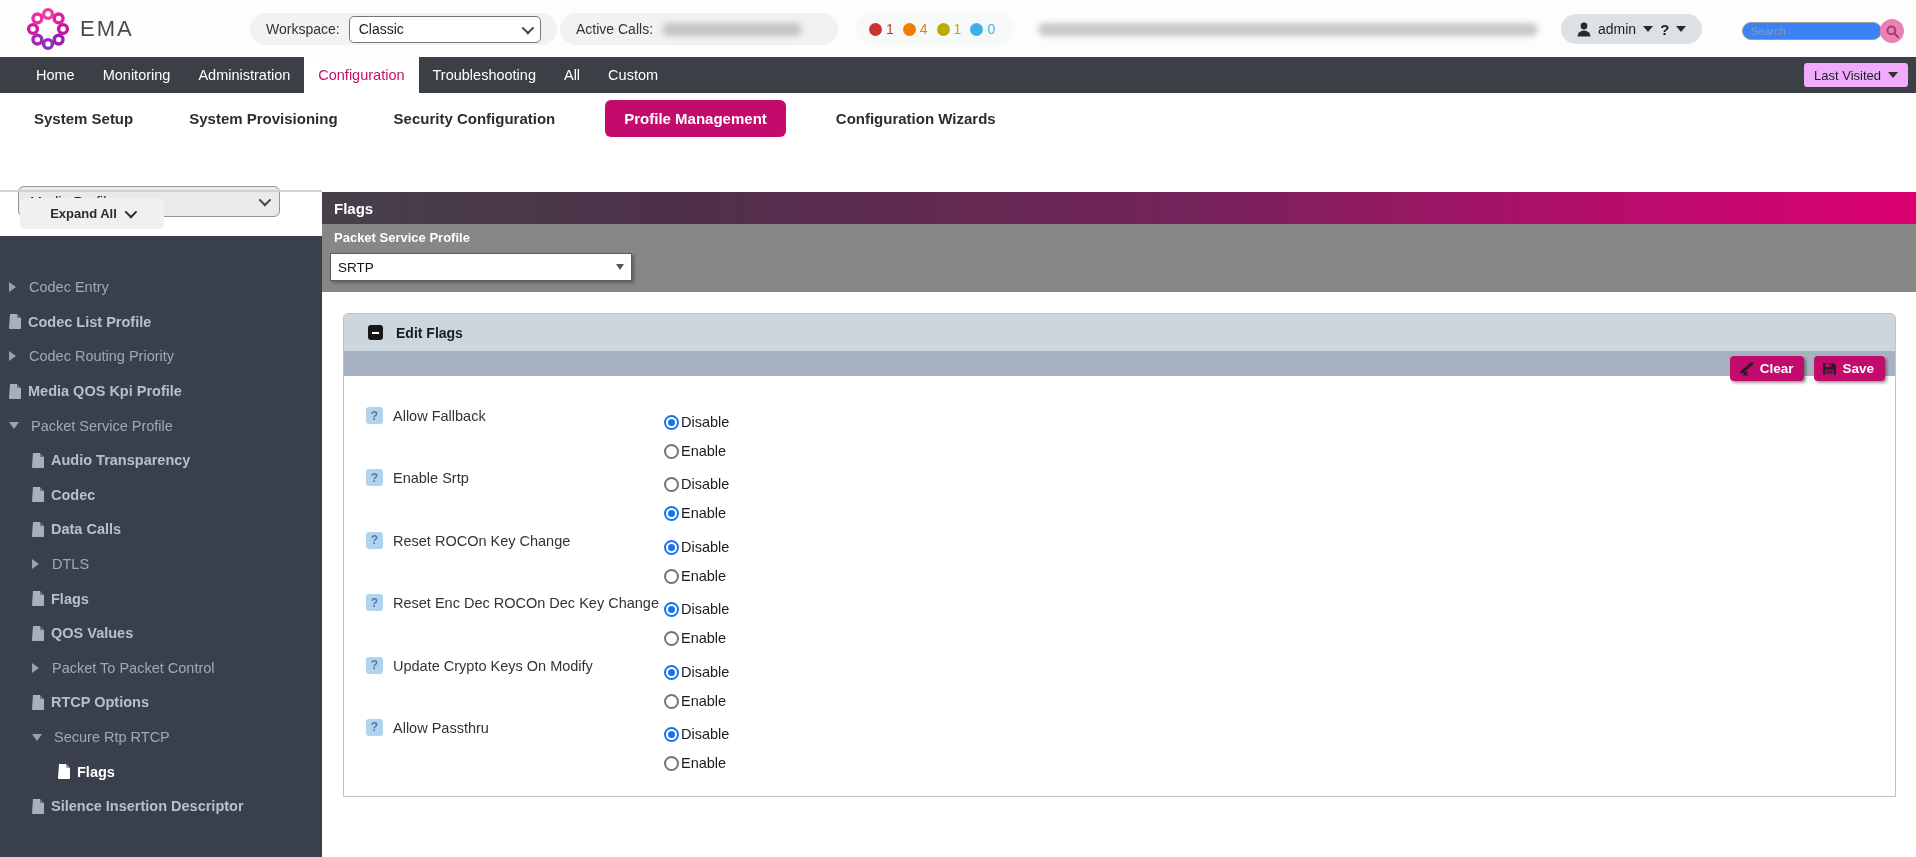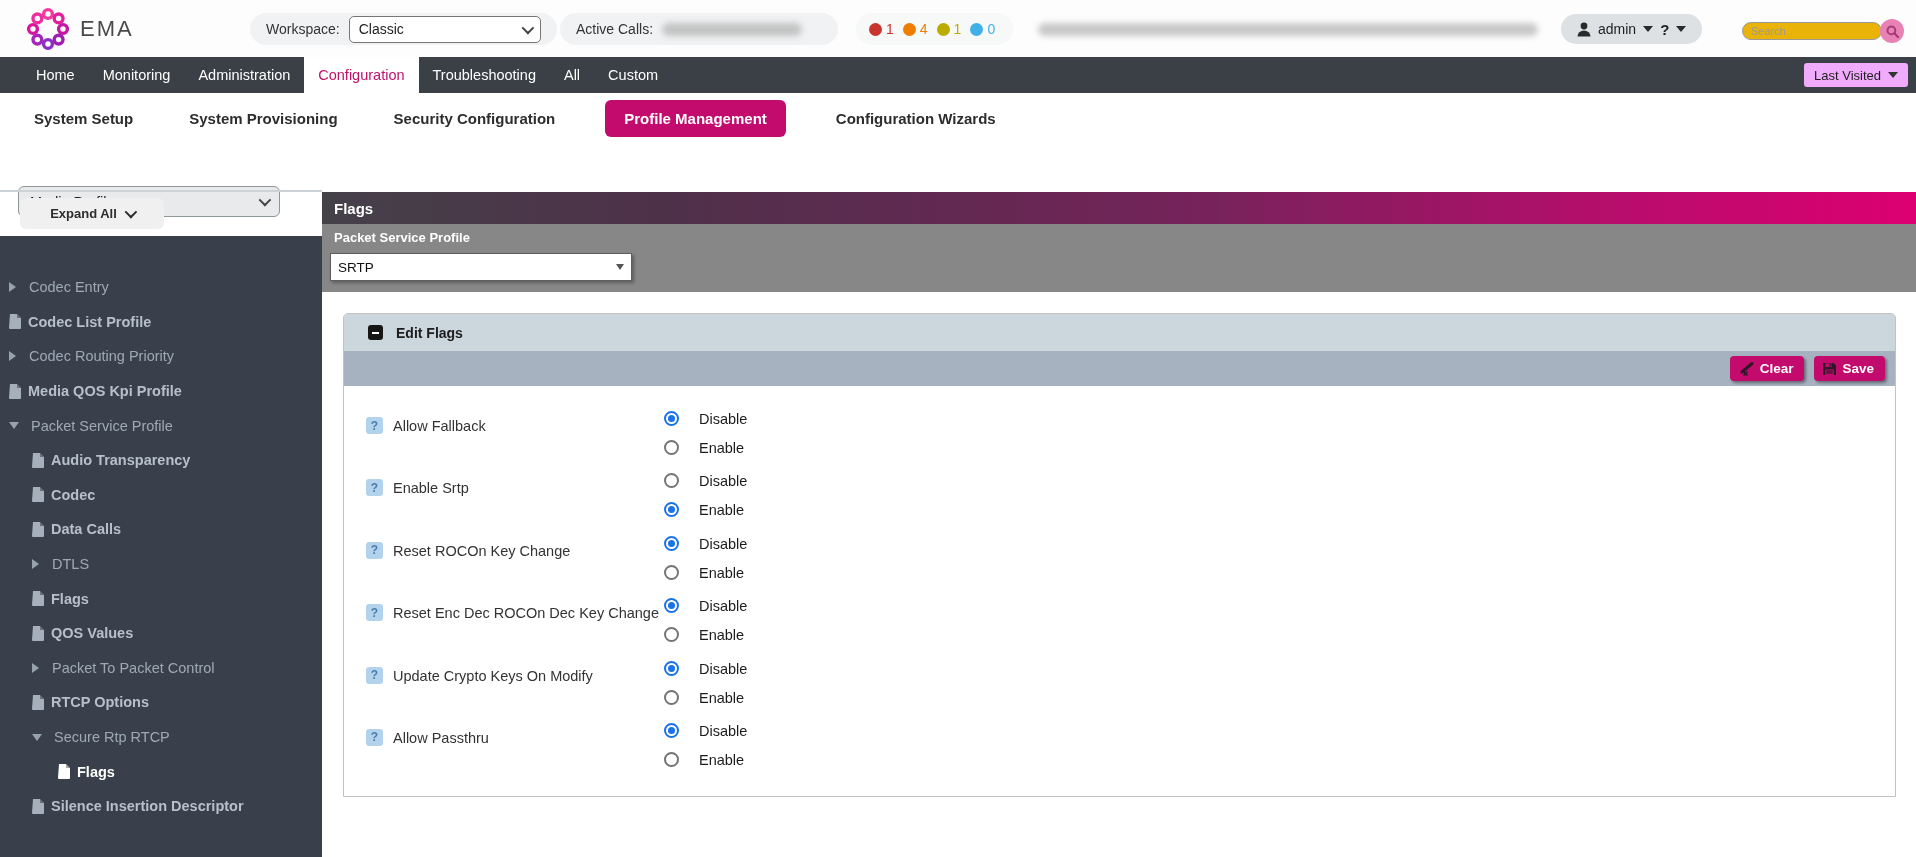--- a/index.html
+++ b/index.html
@@ -20,21 +20,21 @@
   .redact-calls { width:140px; height:13px; }
   .status-pill { left:856px; background:#f7f8f8; padding:0 13px; gap:4px; }
   .st-dot { width:13px; height:13px; border-radius:50%; display:inline-block; }
   .st-num { font-size:14px; margin-right:5px; }
   .redact-long { position:absolute; left:1038px; top:23px; width:500px; height:13px; }
   .admin-pill { left:1561px; background:#dde1e3; height:30px; top:14px; gap:7px; }
   .admin-name { font-size:14px; color:#1e1e1e; }
   .tri-dn { width:0; height:0; border-left:5px solid transparent; border-right:5px solid transparent; border-top:6px solid #2a2a2a; }
   .help-q { font-size:15px; font-weight:bold; color:#1e1e1e; }
   .search-wrap { position:absolute; left:1742px; top:19px; width:162px; height:24px; }
-  .search-input { position:absolute; left:0; top:3px; width:140px; height:18px; border:1px solid #9a9a9a; border-radius:10px; padding:0 8px; font-size:11px; color:#333; background:#eab308; font-family:"Liberation Sans", sans-serif; outline:none; }
+  .search-input { position:absolute; left:0; top:3px; width:140px; height:18px; border:1px solid #9a9a9a; border-radius:10px; padding:0 8px; font-size:11px; color:#333; background:#3b82f6; font-family:"Liberation Sans", sans-serif; outline:none; }
   .search-input::placeholder { color:#999; }
   .search-btn { position:absolute; right:0; top:0; width:24px; height:24px; border-radius:50%; background:#e982b4; border:none; display:flex; align-items:center; justify-content:center; cursor:pointer; }
 
   
   .mainnav { position:absolute; top:57px; left:0; width:100%; height:36px; background:#3b4046; display:flex; align-items:stretch; padding-left:22px; }
   .mainnav .nav-item { color:#fff; font-size:14.5px; padding:0 14px; display:flex; align-items:center; cursor:pointer; }
   .mainnav .nav-item.active { background:#fff; color:#c01168; }
   .last-visited { position:absolute; right:8px; top:6px; height:24px; background:#f0abfc; border-radius:3px; padding:0 10px; display:flex; align-items:center; gap:7px; font-size:13px; color:#1e1e1e; cursor:pointer; }
   .last-visited .tri-dn { border-top-color:#333; }
 
@@ -69,29 +69,29 @@
   .gray-band { position:absolute; left:322px; right:0; top:224px; height:68px; background:#878787; }
   .psp-label { position:absolute; left:12px; top:6px; font-size:13px; font-weight:bold; color:#fff; }
   .psp-select { position:absolute; left:8px; top:29px; width:302px; height:28px; background:#fff; border:1px solid #5e5e5e; box-shadow:2px 2px 3px rgba(0,0,0,.3); display:flex; align-items:center; justify-content:space-between; padding:0 7px; font-size:13.5px; color:#111; cursor:pointer; }
   .psp-select .tiny-tri { width:0; height:0; border-left:4px solid transparent; border-right:4px solid transparent; border-top:6px solid #555; }
 
   .panel { position:absolute; left:343px; top:313px; width:1553px; height:484px; background:#fff; border:1px solid #c2c2c2; border-radius:5px 5px 0 0; }
   .panel-head { height:37px; background:#ccd6dd; border-radius:4px 4px 0 0; display:flex; align-items:center; padding-left:24px; gap:13px; }
   .minus-box { width:15px; height:15px; background:#161616; border-radius:3px; display:flex; align-items:center; justify-content:center; cursor:pointer; flex:none; }
   .minus-box::after { content:""; width:7px; height:2px; background:#fff; display:block; }
   .panel-title { font-size:14px; font-weight:bold; color:#1d1d1d; }
-  .panel-toolbar { height:35px; background:#a7b2c1; position:relative; }
+  .panel-toolbar { height:25px; background:#a7b2c1; position:relative; }
   .tb-btns { position:absolute; right:10px; top:5px; display:flex; gap:10px; }
   .mag-btn { height:25px; background:#c30a6d; border:none; border-radius:4px; color:#fff; font-family:"Liberation Sans", sans-serif; font-size:13.5px; font-weight:bold; display:flex; align-items:center; gap:5px; padding:0 11px 0 8px; box-shadow:2px 2px 3px rgba(0,0,0,.4); cursor:pointer; }
   .panel-body { padding:25px 0 0 22px; }
   .field { display:flex; margin-bottom:4.4px; }
   .f-help { width:17px; height:17px; border-radius:3px; background:#b3d3ed; color:#4a7cad; font-size:12px; font-weight:bold; display:flex; align-items:center; justify-content:center; margin:6px 10px 0 0; flex:none; cursor:pointer; }
   .f-label { width:271px; flex:none; font-size:14.5px; color:#333; padding-top:7px; white-space:nowrap; }
   .f-opts { display:flex; flex-direction:column; }
-  .opt-line { height:29px; display:flex; align-items:flex-start; gap:20px; cursor:pointer; }
+  .opt-line { height:29px; display:flex; align-items:flex-end; gap:2px; cursor:pointer; }
   .radio { width:15px; height:15px; border-radius:50%; border:2px solid #757575; background:#fff; flex:none; position:relative; }
   .radio.sel { border-color:#1a73e8; }
   .radio.sel::after { content:""; position:absolute; inset:2px; border-radius:50%; background:#1a73e8; }
   .opt-text { font-size:14.5px; color:#1c1c1c; }
 </style>
 </head>
 <body>
 
 <div class="topbar">
   <div class="logo-wrap">

